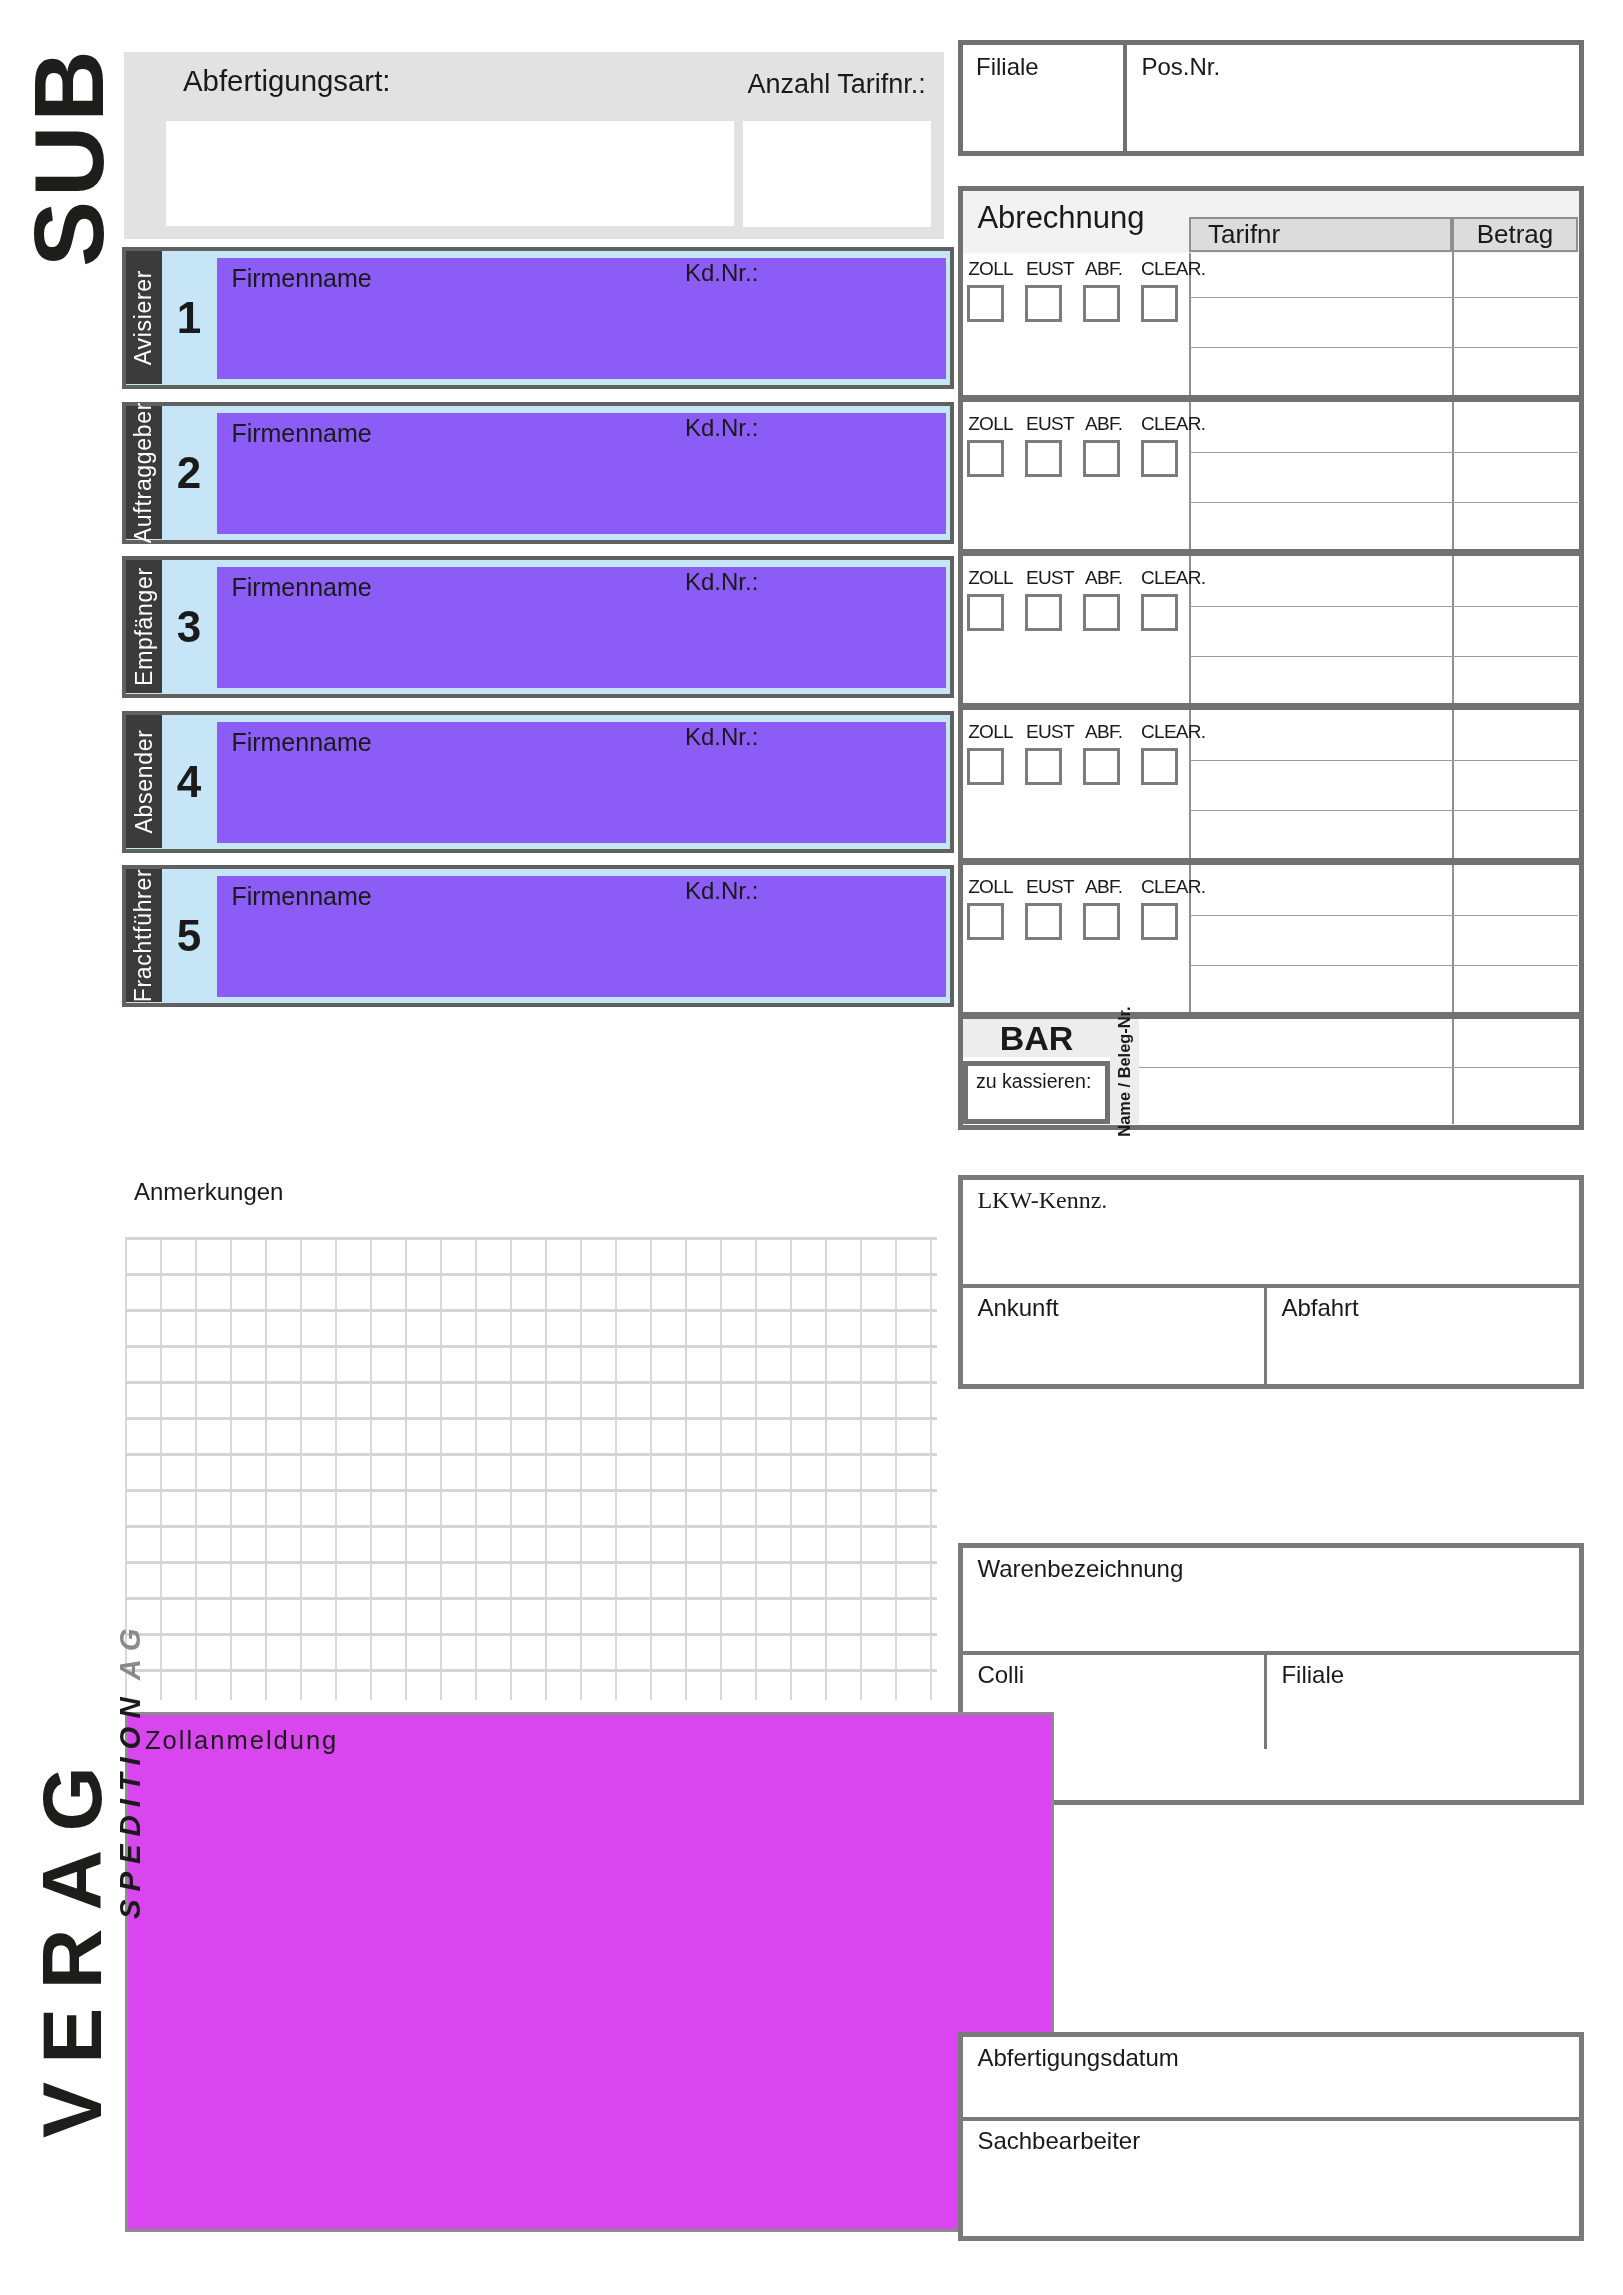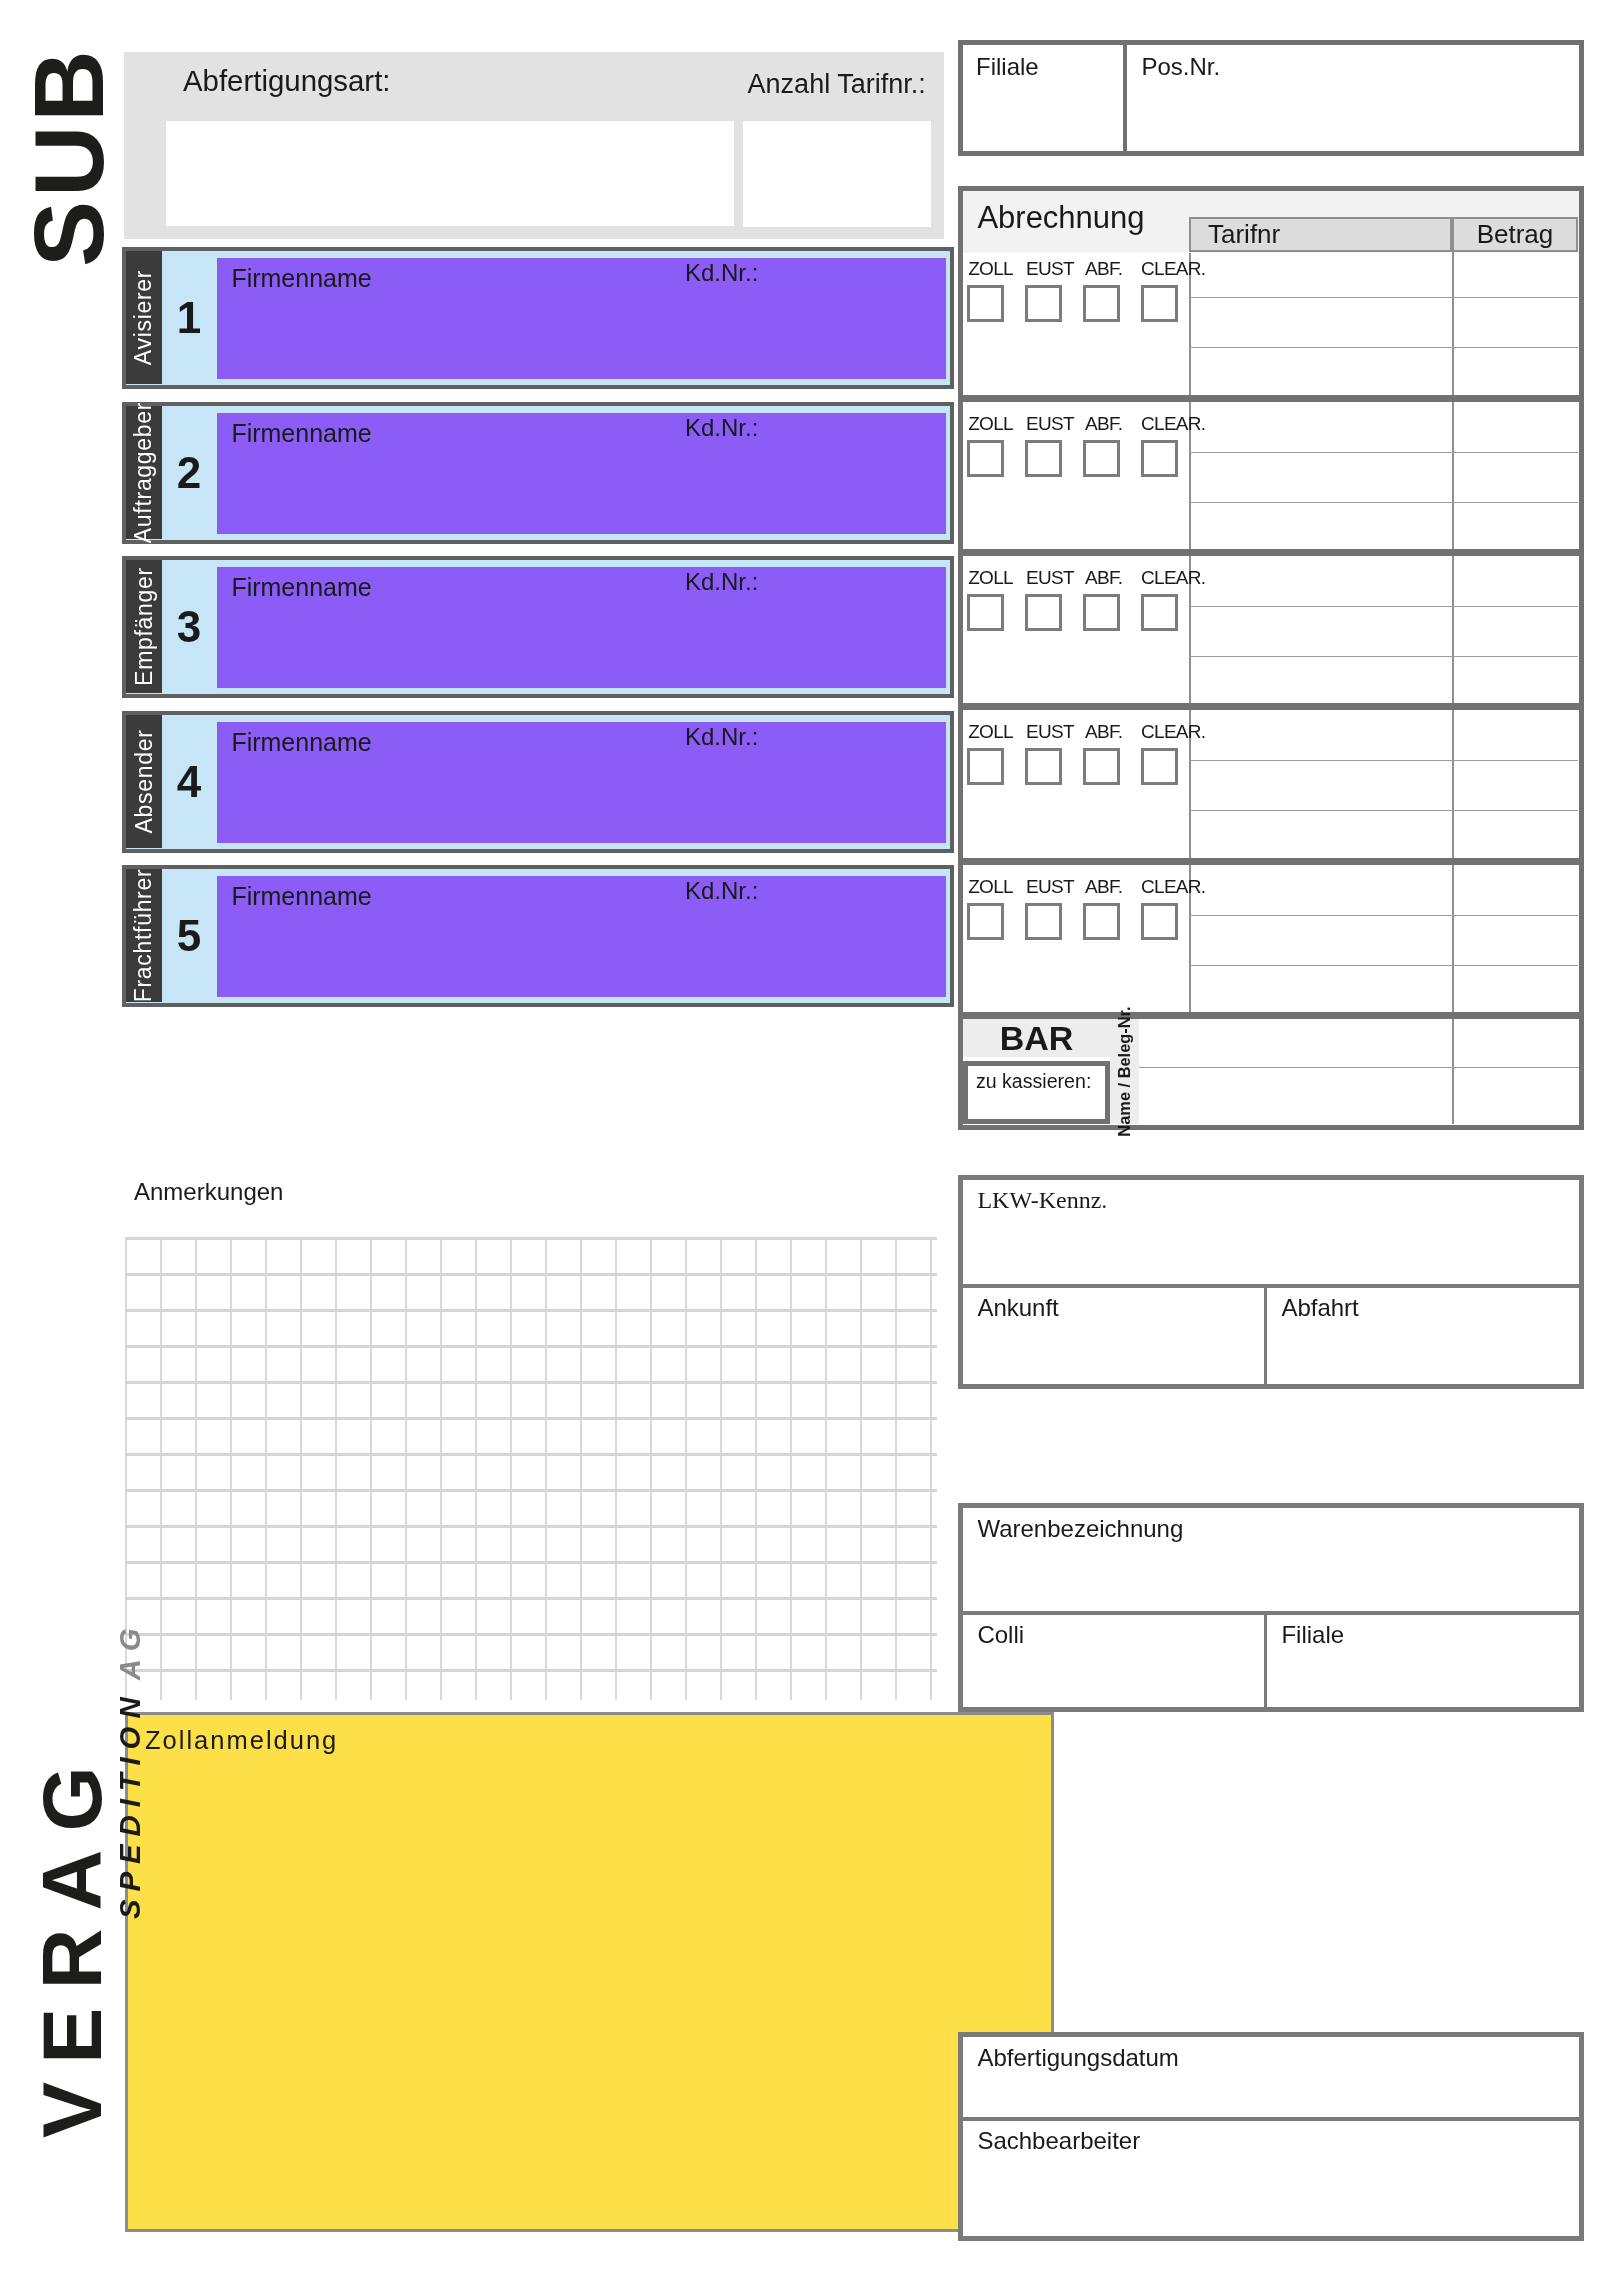--- a/index.html
+++ b/index.html
@@ -76,30 +76,30 @@
   
   .rbox{position:absolute;left:958px;width:626px;border:5.2px solid #7a7a7a;box-sizing:border-box;background:#fff;}
   .rbox .toplabel{padding:6.5px 0 0 14.4px;font-size:24px;}
   .rbox-topcell{border-bottom:4.6px solid #7a7a7a;box-sizing:content-box;}
   .rbox-split{display:flex;}
   .rbox-split .cell-l{width:304px;border-right:3.9px solid #7a7a7a;padding:6.5px 0 0 14.4px;font-size:24px;box-sizing:border-box;}
   .rbox-split .cell-r{flex:1;padding:6.5px 0 0 14.4px;font-size:24px;}
   .lkw-box{top:1175px;height:214px;}
   .lkw-box .rbox-topcell{height:97px;font-family:Liberation Serif, serif;}
   .lkw-box .rbox-split{height:97px;}
-  .waren-box{top:1503px;height:209px;}
+  .waren-box{top:1543px;height:262px;}
   .waren-box .rbox-topcell{height:96px;}
   .waren-box .rbox-split{height:94px;}
   .datum-box{top:2032px;height:209px;}
   .datum-box .rbox-topcell{height:73px;}
   .datum-box .bottomcell{height:117px;padding:6.5px 0 0 14.4px;font-size:24px;}
 
   
   .zoll-box{position:absolute;left:125px;top:1712px;width:929px;height:520px;border:3.9px solid #8c8c8c;
-    box-sizing:border-box;background:#fde047;}
+    box-sizing:border-box;background:#d946ef;}
   .zoll-box .lbl{position:absolute;left:17px;top:10.5px;font-size:25.5px;letter-spacing:2px;}
 
   
   .verag-logo{position:absolute;left:38px;top:2138px;transform:rotate(-90deg);transform-origin:0 0;width:497px;}
   .verag-main{font-size:84px;font-weight:800;letter-spacing:18.3px;line-height:0.82;color:#1d1d1b;white-space:nowrap;}
   .verag-sub{margin-left:219px;margin-top:6.5px;font-size:29.4px;font-style:italic;font-weight:bold;
     letter-spacing:7.9px;white-space:nowrap;}
   .verag-sub .ag{color:#8a8a8a;margin-left:9.2px;}
 </style>
 </head>

